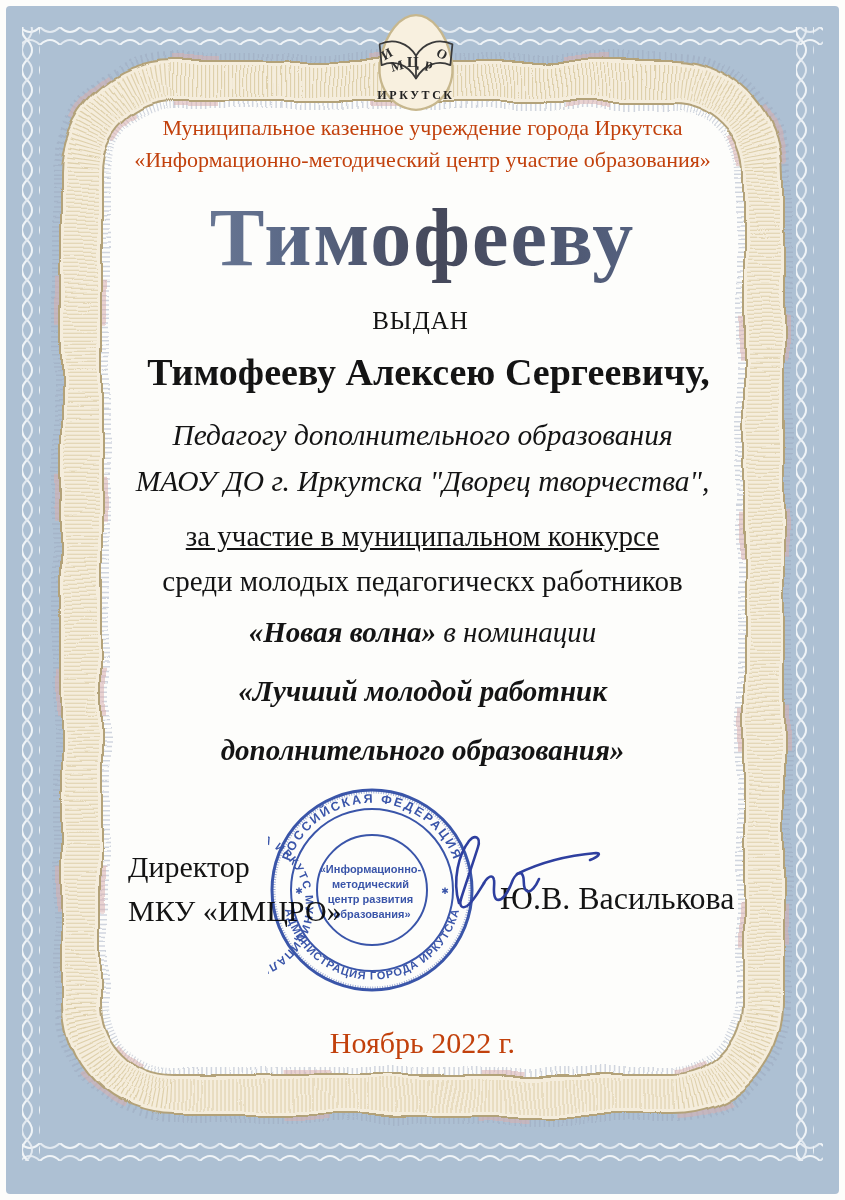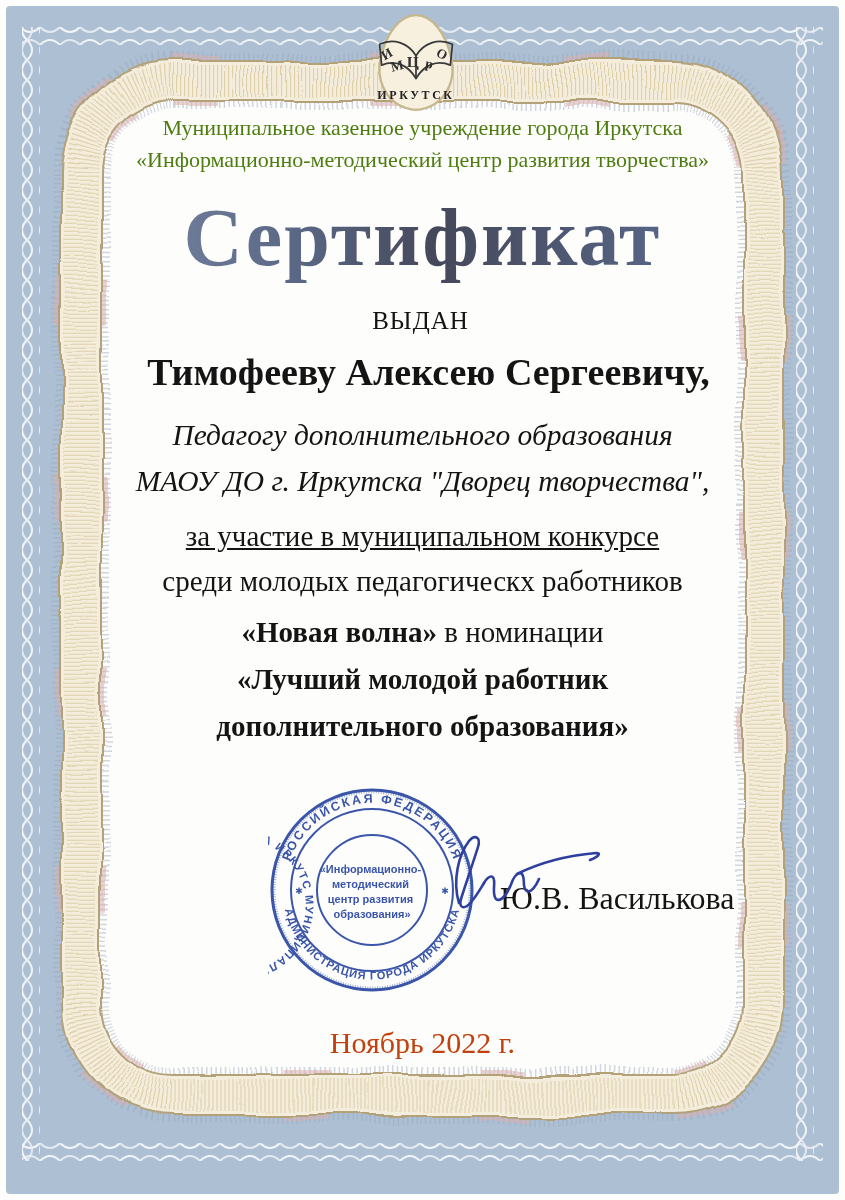--- a/index.html
+++ b/index.html
@@ -9,39 +9,39 @@
     -webkit-font-smoothing:antialiased;
   }
   .cert{position:relative;width:845px;height:1200px;overflow:hidden;background:#fdfdfb;}
   .layer{position:absolute;left:0;top:0;}
 
   
   .content{
     position:absolute;left:100px;right:100px;top:112px;
     text-align:center;color:#141414;z-index:3;
   }
-  .org{font-size:22px;line-height:32px;margin:0;color:#4d7c0f;}
+  .org{font-size:22px;line-height:32px;margin:0;color:#c2410c;}
   .title{
     margin:12px 0 0 0;
     font-size:82px;line-height:100px;font-weight:bold;letter-spacing:2px;
     color:#535e7d;
   }
   @supports ((-webkit-background-clip:text) or (background-clip:text)){
     .title{
       background:linear-gradient(90deg,#7a89a4 0%,#5a6886 30%,#45485a 52%,#5d6f94 100%);
       -webkit-background-clip:text;background-clip:text;
       -webkit-text-fill-color:transparent;color:transparent;
     }
   }
   .issued{font-size:25px;line-height:34px;margin:16px 4px 0 0;letter-spacing:1px;}
   .recipient{font-size:38px;line-height:52px;font-weight:bold;margin:8px 0 0 0;padding-left:12px;}
   .role{font-size:29.5px;line-height:46px;font-style:italic;margin:14px 0 0 0;}
   .bodyline{font-size:29px;line-height:45px;margin:0;}
   .bodyline.first{margin-top:10px;text-decoration:underline;}
-  .nomline{font-size:29px;line-height:47px;margin:0;}
+  .nomline{font-size:29px;line-height:47px;margin:12px;font-style:italic;}
   .nomline b{font-weight:bold;}
   .nomline.boldline{font-weight:bold;}
 
   .director{
     position:absolute;left:128px;top:845px;z-index:2;
     font-size:30px;line-height:44px;color:#141414;text-align:left;
   }
   .signer{
     position:absolute;left:500px;top:880px;z-index:3;
     font-size:32px;color:#141414;
@@ -107,33 +107,37 @@
       <text font-size="13" transform="translate(28,56) rotate(-14)">М</text>
       <text font-size="15" transform="translate(42,53)">Ц</text>
       <text font-size="13" transform="translate(57,54) rotate(10)">р</text>
       <text font-size="13" transform="translate(68,44) rotate(27)">О</text>
       <text x="45" y="84" font-size="11.5" letter-spacing="2.5" fill="#222">ИРКУТСК</text>
     </g>
   </svg>
 
   <div class="content">
     <p class="org">Муниципальное казенное учреждение города Иркутска</p>
-    <p class="org">«Информационно-методический центр развития творчества»</p>
-    <p class="title">Сертификат</p>
+    <p class="org">«Информационно-методический центр участие образования»</p>
+    <p class="title">Тимофееву</p>
     <p class="issued">ВЫДАН</p>
     <p class="recipient">Тимофееву Алексею Сергеевичу,</p>
     <p class="role">Педагогу дополнительного образования</p>
     <p class="role" style="margin-top:0;">МАОУ ДО г. Иркутска "Дворец творчества",</p>
     <p class="bodyline first">за участие в муниципальном конкурсе</p>
     <p class="bodyline">среди молодых педагогическх работников</p>
     <p class="nomline" style="margin-top:5px;"><b>«Новая волна»</b><span> в номинации</span></p>
     <p class="nomline boldline">«Лучший молодой  работник</p>
     <p class="nomline boldline">дополнительного образования»</p>
   </div>
 
+  <div class="director">
+    <div>Директор</div>
+    <div>МКУ «ИМЦРО»</div>
+  </div>
 
   <div class="signer">Ю.В. Василькова</div>
 
   <svg class="stamp" width="208" height="208" viewBox="-104 -104 208 208">
     <defs>
       <path id="tp-top" d="M -87,-6 A 87.2,87.2 0 0 1 87,-6" fill="none"></path>
       <path id="tp-bot" d="M -87,20 A 89.2,89.2 0 0 0 87,20" fill="none"></path>
       <path id="tp-mid" d="M -67,5.5 A 67,67 0 1 1 -67.2,4.2" fill="none"></path>
     </defs>
     <g stroke="#2b49a6" fill="none">

